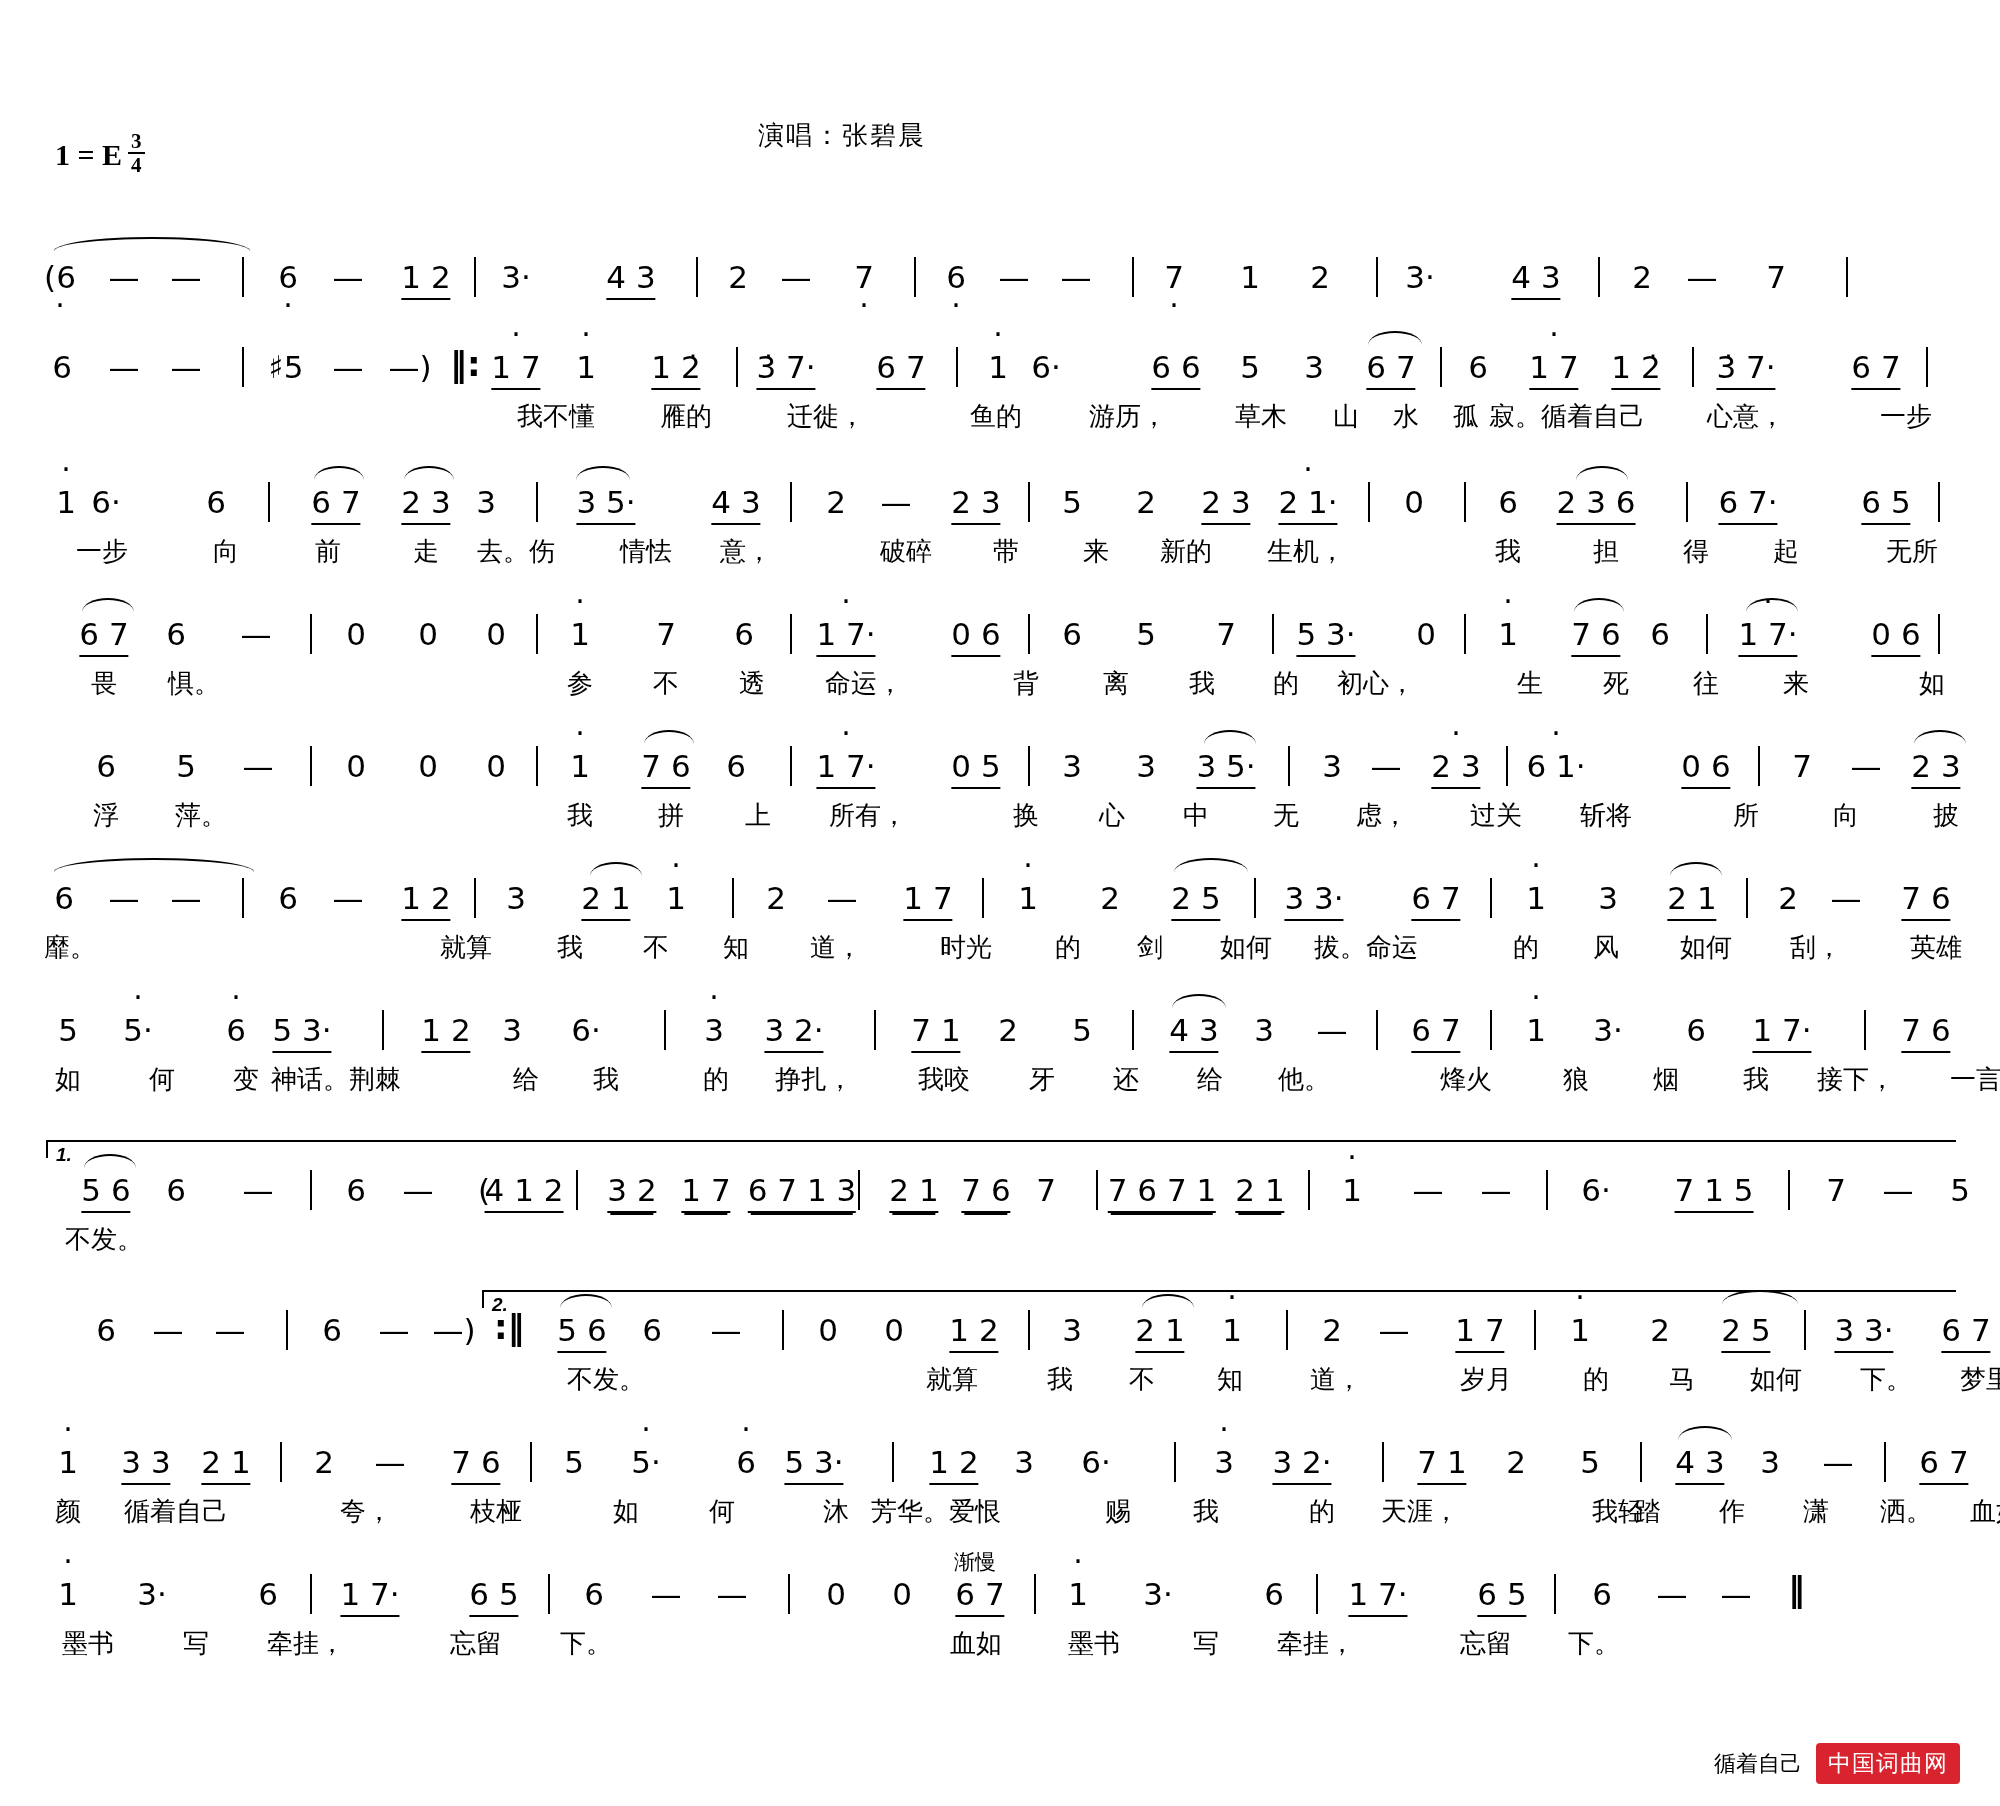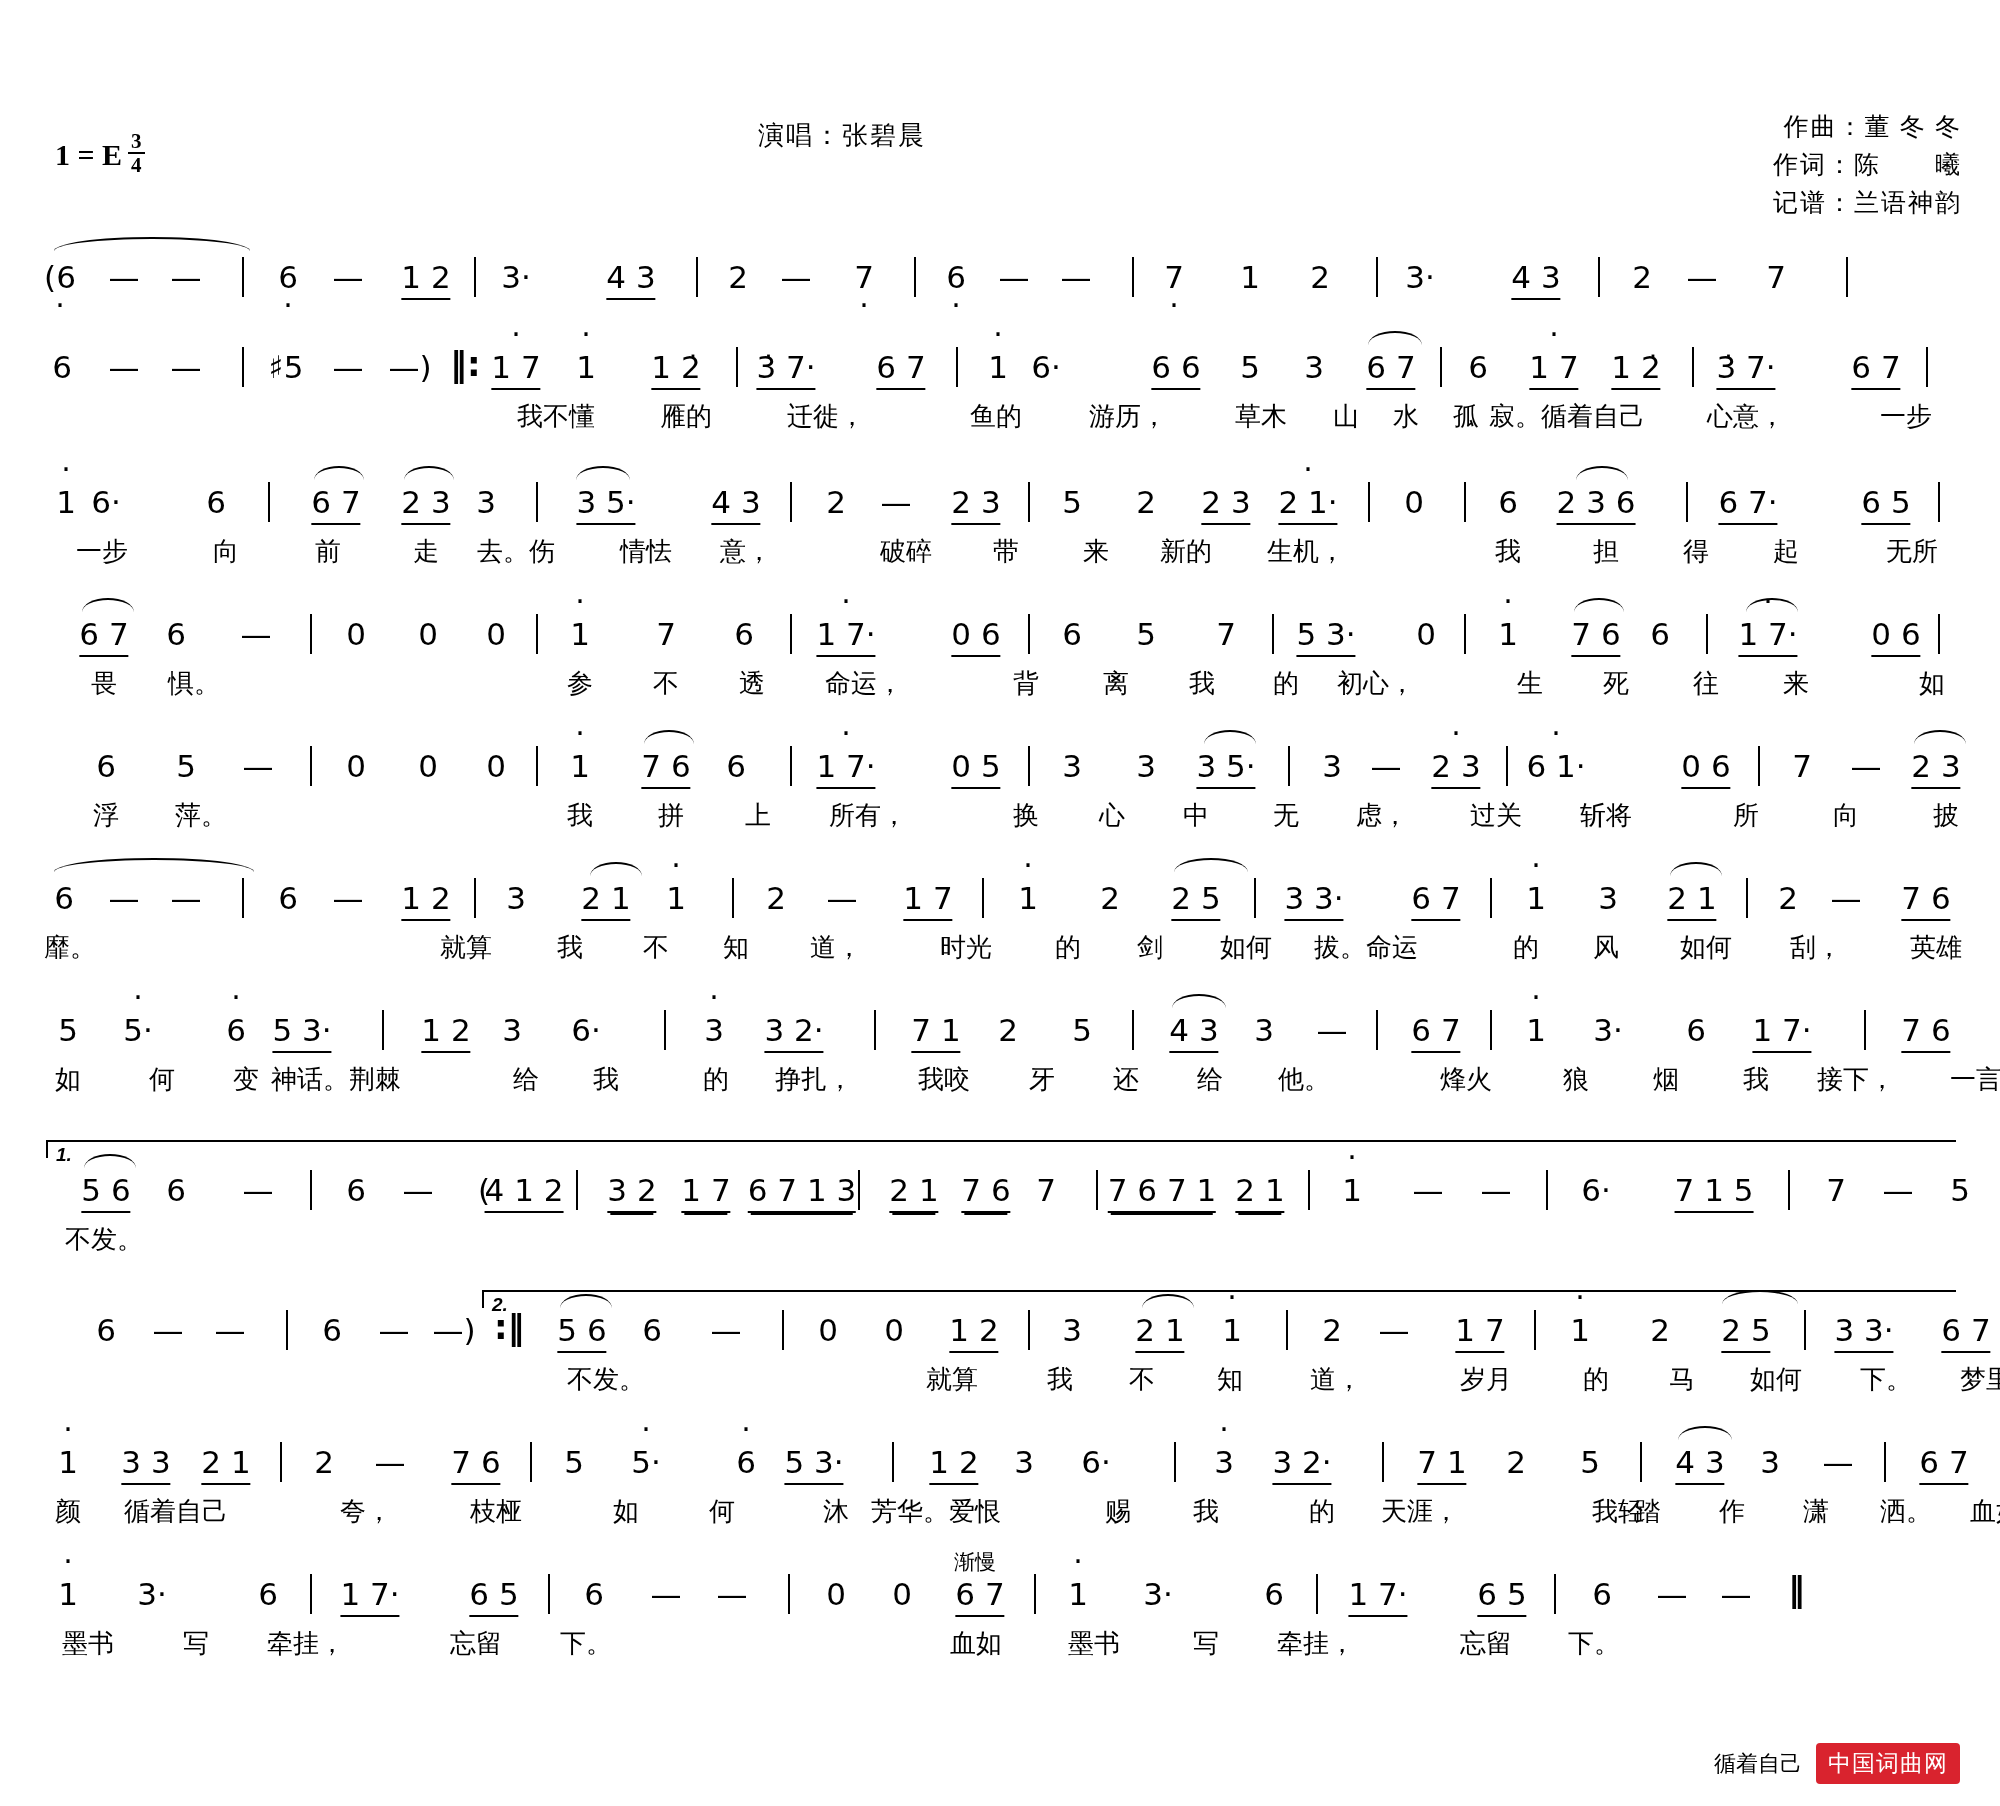--- a/index.html
+++ b/index.html
@@ -192,25 +192,20 @@
     letter-spacing: 1px;
   }
 </style>
 </head>
 <body>
 
 <div class="sheet">
 
   <div class="singer">演唱：张碧晨</div>
 
-  <div class="credits">
-    <div>作曲：董 冬 冬</div>
-    <div>作词：陈　　曦</div>
-    <div>记谱：兰语神韵</div>
-  </div>
 
   <div class="keysig">
     <span>1 = E</span>
     <span class="frac">
       <span class="num">3</span>
       <span class="den">4</span>
     </span>
   </div>
 
   <div class="line" style="top:255px;">

